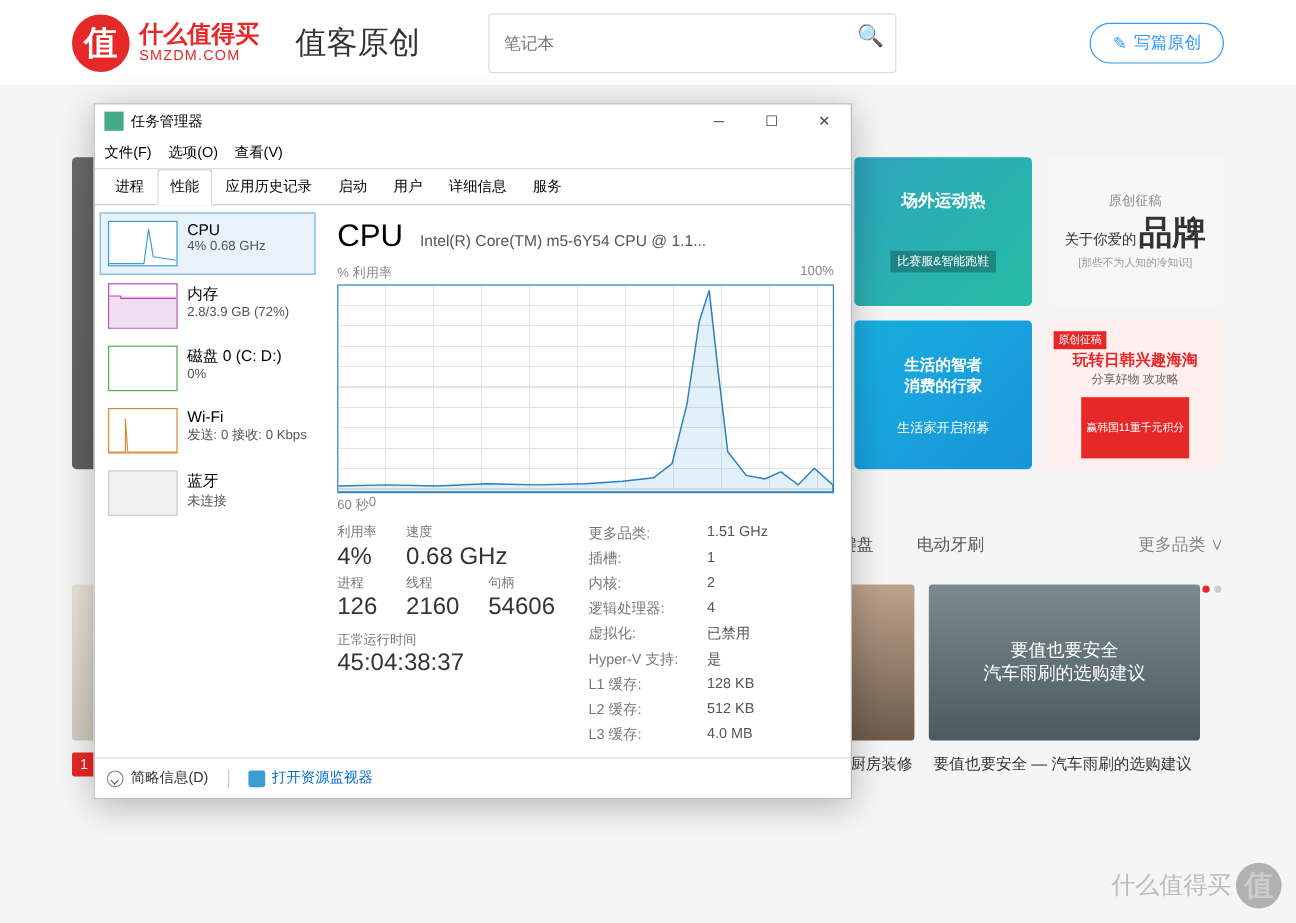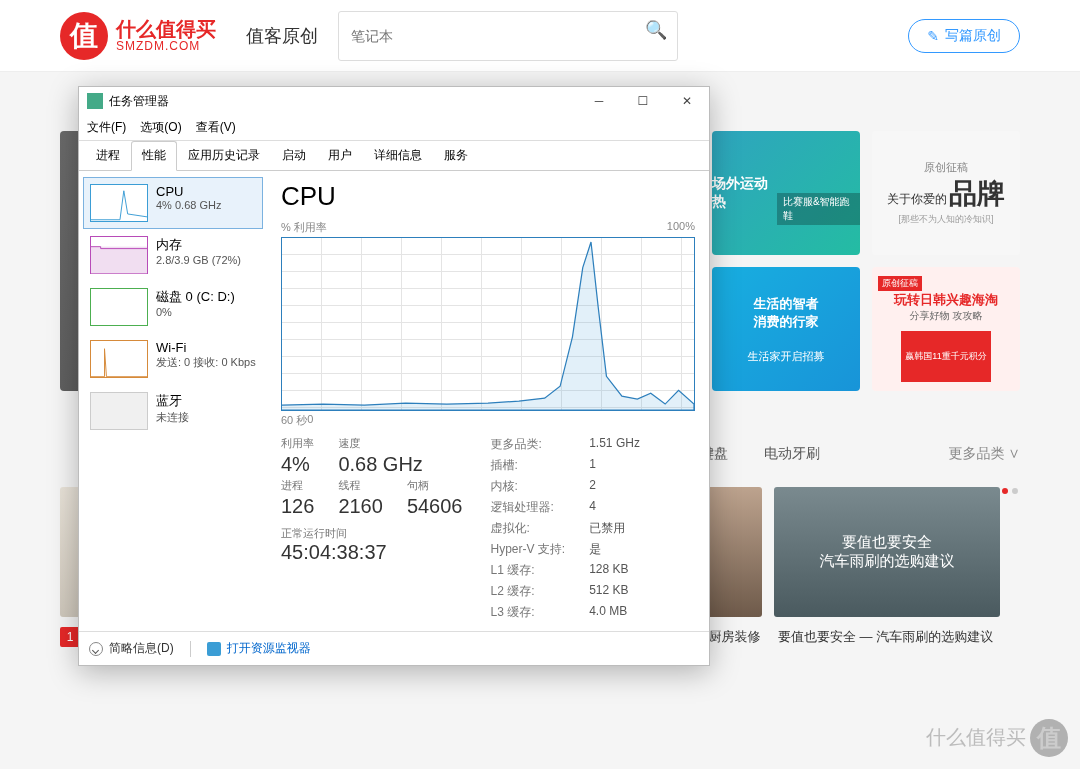--- a/index.html
+++ b/index.html
@@ -5,32 +5,32 @@
 * { box-sizing: border-box; margin: 0; padding: 0; }
 body { font-family: "Microsoft YaHei", Arial, sans-serif; font-size: 12px; background: #f5f5f5; width: 1080px; height: 769px; overflow: hidden; position: relative; }
 
 
 .site-header { background: #fff; height: 72px; display: flex; align-items: center; padding: 0 60px; border-bottom: 1px solid #eee; }
 .logo-wrap { display: flex; align-items: center; gap: 8px; margin-right: 30px; }
 .logo-circle { width: 48px; height: 48px; border-radius: 50%; background: #e62828; color: #fff; display: flex; align-items: center; justify-content: center; font-size: 28px; font-weight: bold; }
 .logo-txt { color: #e62828; }
 .logo-txt .cn { font-size: 20px; font-weight: bold; display: block; line-height: 1; }
 .logo-txt .en { font-size: 12px; letter-spacing: 1px; }
-.section-title { font-size: 18px; color: #333; margin-right: 20px; }
+.section-title { font-size: 26px; color: #333; margin-right: 57px; }
 .search-box { flex: 1; max-width: 340px; position: relative; }
 .search-box input { width: 100%; height: 50px; border: 1px solid #ddd; border-radius: 3px; padding: 0 38px 0 12px; font-size: 14px; color: #999; }
 .search-box .sicon { position: absolute; right: 10px; top: 8px; color: #bbb; font-size: 18px; }
 .write-btn { margin-left: auto; border: 1px solid #3399ff; border-radius: 18px; padding: 7px 18px; color: #3399ff; display: flex; align-items: center; gap: 6px; font-size: 14px; cursor: pointer; }
 .page-body { padding: 18px 60px; }
 .breadcrumb { font-size: 20px; color: #333; margin-bottom: 14px;}
 .hero-row { display: flex; gap: 12px; }
 .hero-main { width: 640px; height: 260px; background: linear-gradient(120deg,#6a6a6a,#333); border-radius: 4px; }
 .hero-side { display: flex; flex-direction: column; gap: 12px; }
 .card { width: 148px; height: 124px; border-radius: 4px; display:flex; align-items:center; justify-content:center; font-size:13px; color:#fff; overflow:hidden; }
-.card.c1 { background: linear-gradient(135deg,#2ea5be,#24bca3); }
+.card.c1 { background: linear-gradient(135deg,#2ea5be,#24bca3); flex-direction: column; }
 .card.c2 { background: linear-gradient(135deg,#18aee0,#1894d8); flex-direction:column;}
 .card.c3 { background: #f7f7f7; color:#333; flex-direction:column;}
 .card.c4 { background: #fff0ef; color:#e62828; flex-direction:column;}
 .cat-row { display:flex; gap:36px; margin-top: 40px; font-size:14px; color:#555; padding: 14px 0; }
 .cat-row .more { margin-left: auto; color:#888; }
 .pg-dots { float:right; margin-top:6px;}
 .dot { display:inline-block; width:6px;height:6px;border-radius:50%; background:#ccc; margin:0 2px;}
 .dot.active{background:#e62828;}
 .articles { display:flex; gap:12px; margin-top:10px; }
 .art { width: 236px; }
@@ -258,20 +258,21 @@
         <div class="side-info">
             <div class="name">蓝牙</div>
             <div class="val">未连接</div>
           </div>
       </div>
     </div>
 
     <div class="tm-main">
       <div class="tm-head">
         <h2>CPU</h2>
+        <span class="cpu-model">Intel(R) Core(TM) m5-6Y54 CPU @ 1.1...</span>
       </div>
       <div class="graph-labels">
           <span>% 利用率</span>
           <span>100%</span>
         </div>
       <div class="graph">
         <svg viewBox="0 0 400 174" preserveAspectRatio="none">
           <polyline fill="rgba(59,157,213,.15)" stroke="#2d7fbc" stroke-width="1.2" points="0,169 40,168 80,169 120,167 160,168 200,167 230,165 255,162 270,150 282,100 292,30 300,4 307,70 315,140 330,160 345,163 358,157 372,168 385,154 400,168 400,174 0,174"></polyline>
         </svg>
       </div>

